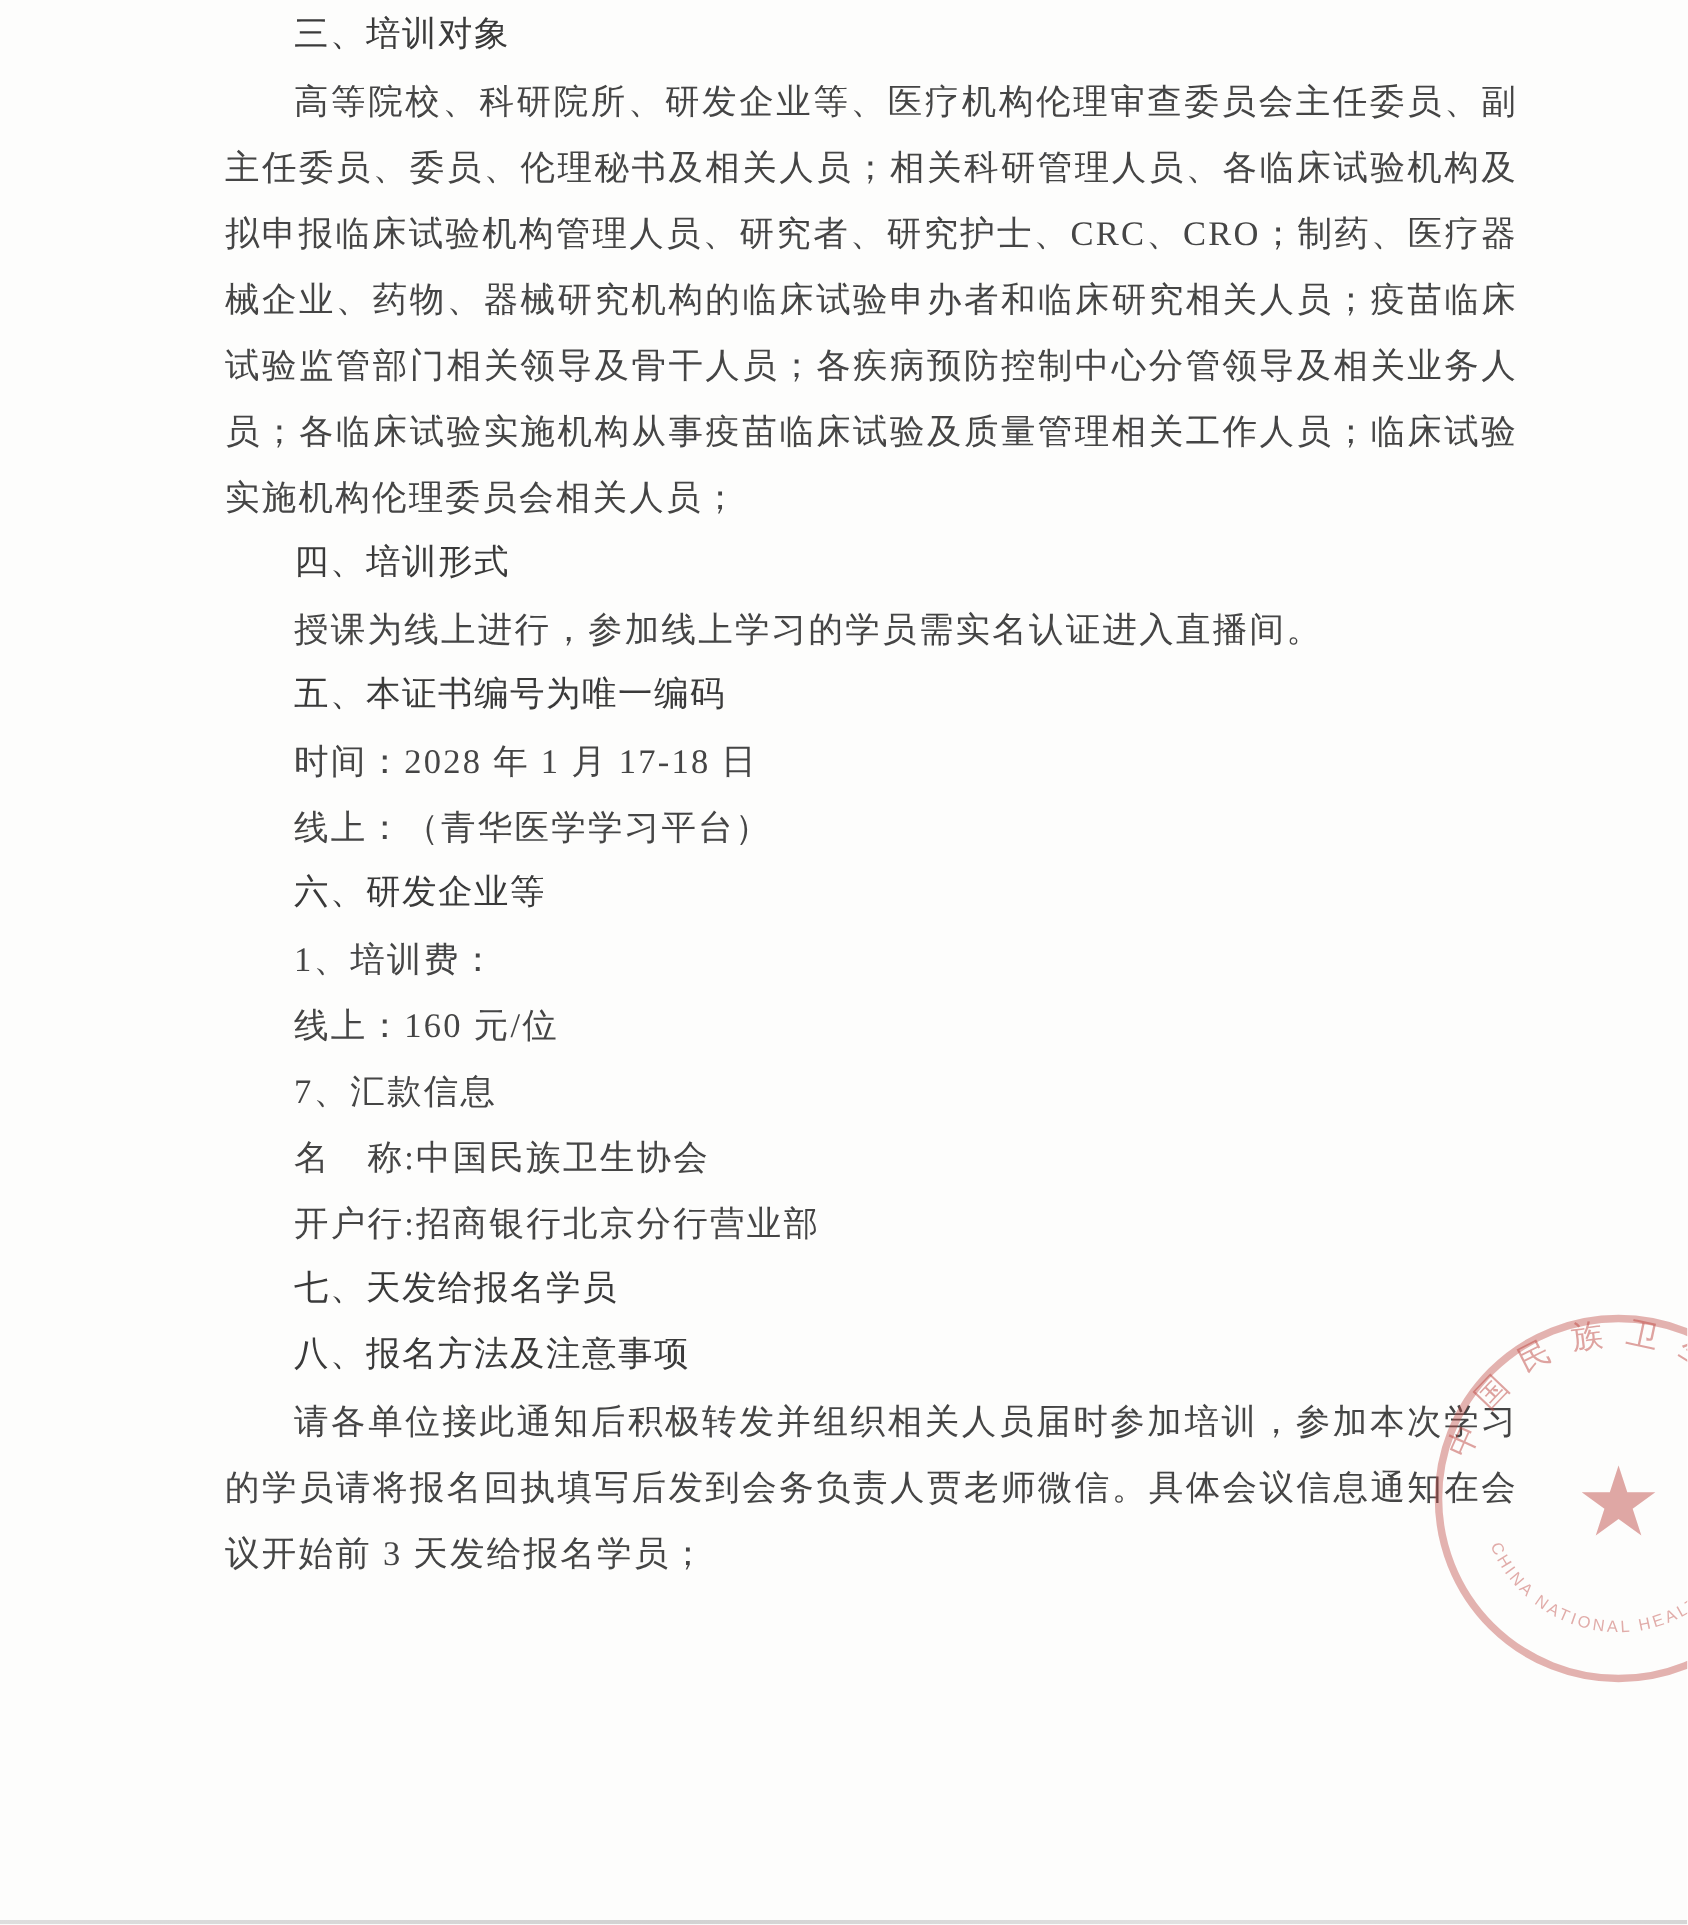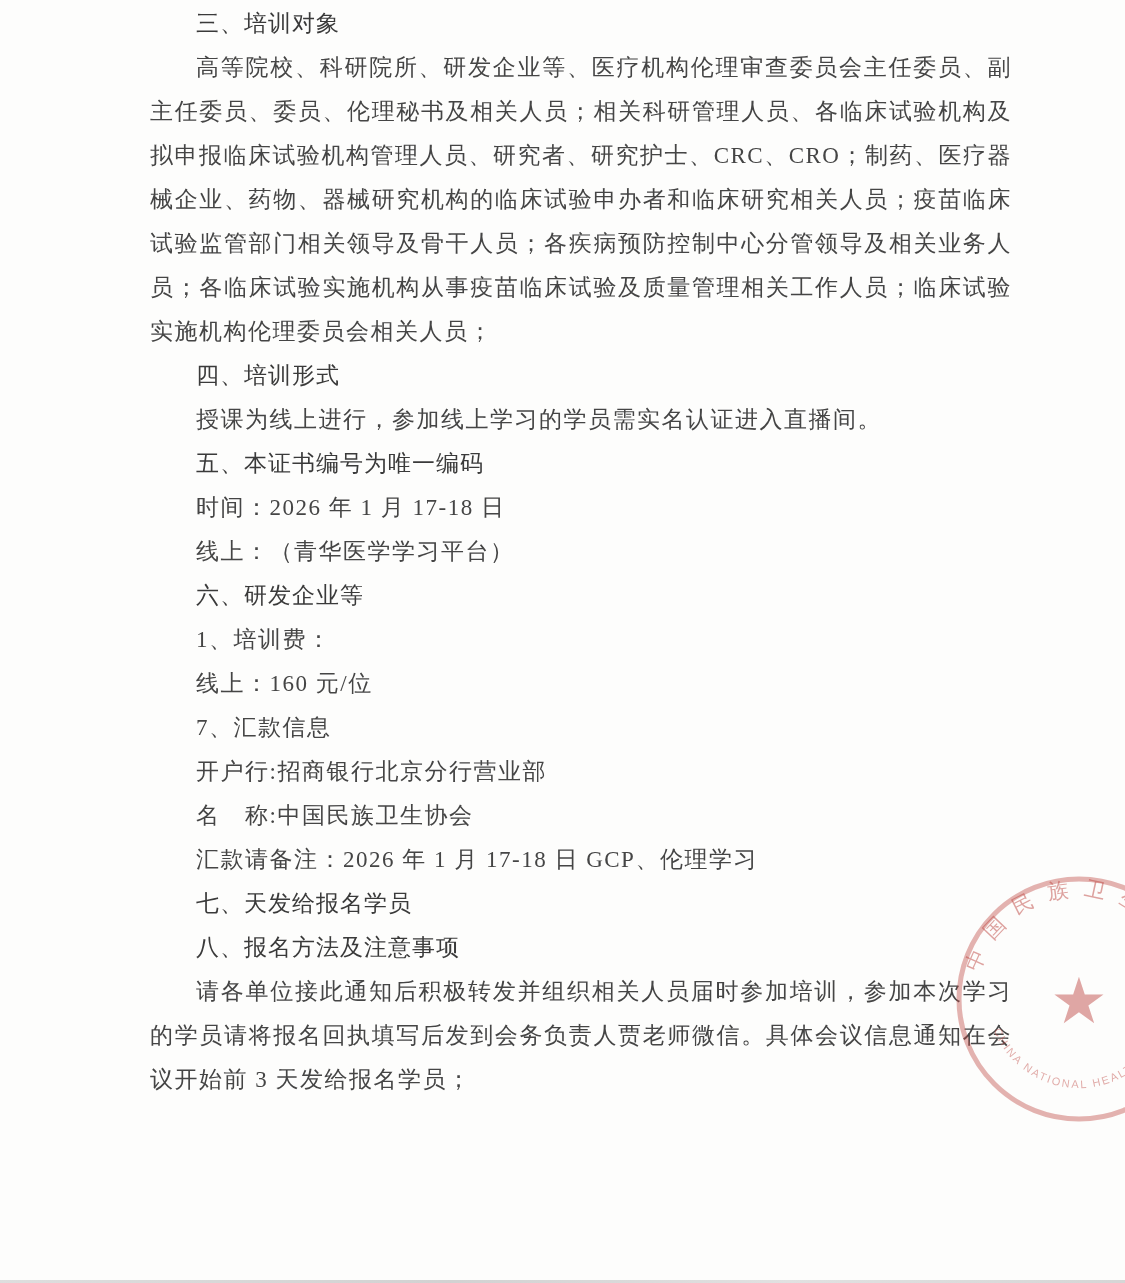--- a/index.html
+++ b/index.html
@@ -18,21 +18,21 @@
     box-sizing: border-box;
     padding: 2px 113px 0 150px;
   }
   .page p, .page h2 {
     margin: 0;
     line-height: 44px;
     font-size: 23px;
     font-weight: normal;
   }
   .heading {
-    font-family: Liberation Serif, serif;
+    font-family: Liberation Mono, monospace;
     font-weight: 600;
     font-size: 25px;
     color: #3a3a3a;
     text-indent: 2em;
     letter-spacing: 1px;
   }
   .body-par {
     text-indent: 2em;
     text-align: justify;
     text-justify: inter-character;
@@ -72,30 +72,29 @@
 
 <main class="page">
 
   <h2 class="heading">三、培训对象</h2>
   <p class="body-par">高等院校、科研院所、研发企业等、医疗机构伦理审查委员会主任委员、副主任委员、委员、伦理秘书及相关人员；相关科研管理人员、各临床试验机构及拟申报临床试验机构管理人员、研究者、研究护士、CRC、CRO；制药、医疗器械企业、药物、器械研究机构的临床试验申办者和临床研究相关人员；疫苗临床试验监管部门相关领导及骨干人员；各疾病预防控制中心分管领导及相关业务人员；各临床试验实施机构从事疫苗临床试验及质量管理相关工作人员；临床试验实施机构伦理委员会相关人员；</p>
 
   <h2 class="heading">四、培训形式</h2>
   <p class="body-par">授课为线上进行，参加线上学习的学员需实名认证进入直播间。</p>
 
   <h2 class="heading">五、本证书编号为唯一编码</h2>
-  <p class="line-item">时间：2026 年 1 月 17-18 日</p>
+  <p class="line-item">时间：2028 年 1 月 17-18 日</p>
   <p class="line-item">线上：（青华医学学习平台）</p>
 
   <h2 class="heading">六、研发企业等</h2>
   <p class="line-item">1、培训费：</p>
   <p class="line-item">线上：160 元/位</p>
   <p class="line-item">7、汇款信息</p>
+  <p class="line-item">名　称:中国民族卫生协会</p>
   <p class="line-item">开户行:招商银行北京分行营业部</p>
-  <p class="line-item">名　称:中国民族卫生协会</p>
-  <p class="line-item">汇款请备注：2026 年 1 月 17-18 日 GCP、伦理学习</p>
 
   <h2 class="heading">七、天发给报名学员</h2>
 
   <h2 class="heading">八、报名方法及注意事项</h2>
   <p class="body-par">请各单位接此通知后积极转发并组织相关人员届时参加培训，参加本次学习的学员请将报名回执填写后发到会务负责人贾老师微信。具体会议信息通知在会议开始前 3 天发给报名学员；</p>
 
   <svg class="stamp" viewBox="0 0 262 262" xmlns="http://www.w3.org/2000/svg" aria-hidden="true">
     <defs>
       <path id="arcTop" d="M 28 131 A 103 103 0 1 1 234 131"></path>
       <path id="arcBottom" d="M 44 158 A 92 92 0 0 0 218 158"></path>

